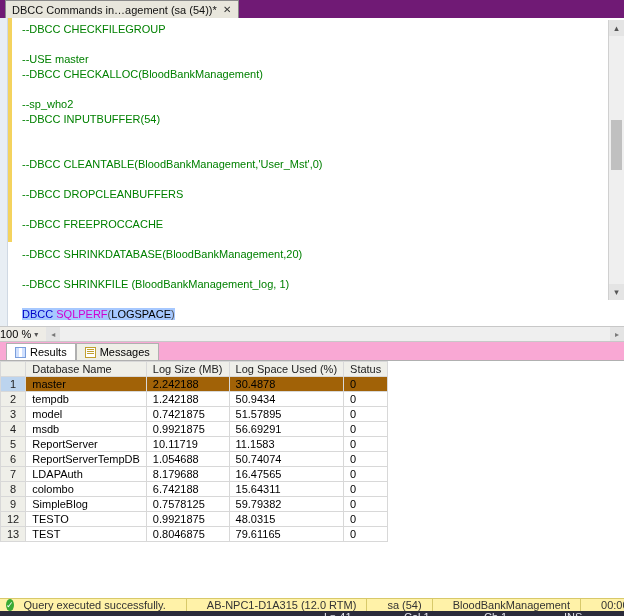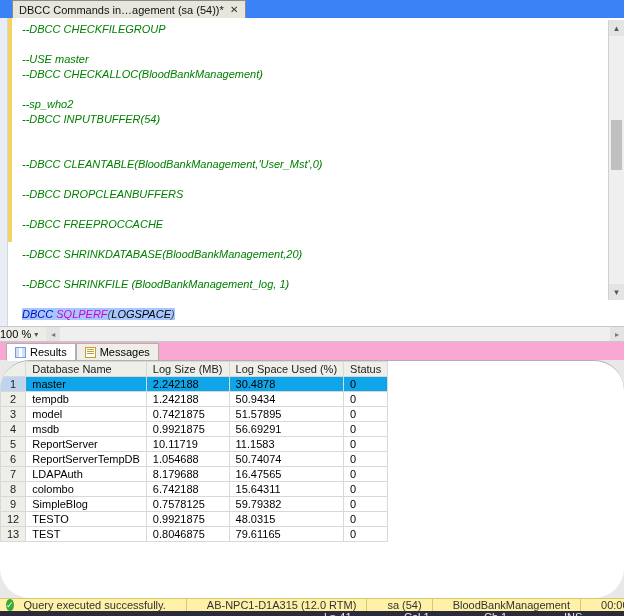--- a/index.html
+++ b/index.html
@@ -1,25 +1,25 @@
 <!DOCTYPE html>
 <html><head>
 <meta charset="utf-8">
 <style>
   * { margin: 0; padding: 0; box-sizing: border-box; font-family: "Segoe UI", Tahoma, sans-serif; }
   body { background: #2b2b3a; width: 624px; height: 616px; overflow: hidden; font-size: 11px; }
   .window { display: flex; flex-direction: column; height: 100%; background: #e8e8e8; }
 
   
-  .tabstrip { background: #3b82f6; height: 20px; display: flex; align-items: flex-end; padding-left: 12px; }
+  .tabstrip { background: #701a75; height: 20px; display: flex; align-items: flex-end; padding-left: 5px; }
   .tab { background: #e8e6dc; color: #111; height: 18px; padding: 1px 6px; display: inline-flex; align-items: center; gap: 6px; font-size: 11px; border: 1px solid #8a8a8a; border-bottom: none; }
   .tab .close { width: 9px; height: 9px; display: inline-flex; align-items: center; justify-content: center; font-size: 10px; color: #333; cursor: pointer; }
 
   
-  .editor-wrap { position: relative; background: #fff; flex: 0 0 280px; display: flex; font-style: italic; }
+  .editor-wrap { position: relative; background: #fff; flex: 0 0 280px; display: flex; }
   .gutter { width: 8px; background: #e8eef4; border-right: 1px solid #cfd8e3; }
   .yellowbar { position: absolute; left: 8px; top: 0; width: 4px; height: 224px; background: #f4d35e; }
   .editor { flex: 1; padding: 4px 4px 4px 14px; font-family: Consolas, "Courier New", monospace; font-size: 11px; color: #000; line-height: 15px; white-space: pre; position: relative; overflow:hidden;}
   .kw { color: #0000c8; margin-top: 27px; }
   .com { color: #008000; }
   .paren { color: #555; }
   .highlight { background: #a6c8ff; }
 
   .scroll-v { position:absolute; right:0; top:20px; width:16px; bottom:316px; background:#efefef; border-left:1px solid #d0d0d0;}
   .scroll-v .thumb{position:absolute; left:2px; right:2px; top:100px; height:50px; background:#c0c0c0;}
@@ -38,26 +38,26 @@
   
   .result-tabs { background: #f9a8d4; height: 20px; display: flex; align-items: flex-end; padding-left: 6px; gap:0;}
   .rtab { display:inline-flex;align-items:center;gap:4px;padding:1px 8px;border:1px solid #b0b0b0;background:#efefe8;font-size:11px;height:18px; position:relative; top:1px;}
   .rtab.active{background:#fff;border-bottom:1px solid #fff;}
   .ricon{width:11px;height:11px;display:inline-block;}
   .ricon.grid{background:linear-gradient(#fff,#fff);border:1px solid #7a9edb;box-shadow:inset 3px 0 #cfe0ff,inset -3px 0 #cfe0ff;}
   .ricon.msg{background:#fff;border:1px solid #c0a030;position:relative;}
   .ricon.msg::after{content:"";position:absolute;left:1px;top:1px;right:1px;height:1px;background:#c0a030;box-shadow:0 2px #c0a030,0 4px #c0a030;}
 
   
-  .grid-wrap { background:#fff; flex:0 0 238px; border-top:1px solid #b0b0b0; overflow:hidden; position:relative;border-radius:30px;}
+  .grid-wrap { background:#fff; flex:0 0 238px; border-top:1px solid #b0b0b0; overflow:hidden; position:relative;}
   table.grid{border-collapse:collapse;font-size:11px;}
   table.grid th,table.grid td{border:1px solid #d8d8d8;padding:1px 6px;text-align:left;height:13px;white-space:nowrap;}
   table.grid th{background:#efefe9;font-weight:normal;color:#222;}
   table.grid td.rownum{background:#efefe9;text-align:center;color:#222;width:20px;}
-  table.grid tr.selected td:not(.rownum){background:#0ea5e9;}
+  table.grid tr.selected td:not(.rownum){background:#a16207;}
   table.grid tr.selected td.rownum{background:#bcd4ee;}
   table.grid th.corner{background:#efefe9;width:20px;}
 
   
   .status { background:#fff2a8; height:20px; display:flex; align-items:center; padding:0 6px; gap:10px; border-top:1px solid #d8c96a; font-size:11px; color:#333;}
   .status .check{width:12px;height:12px;border-radius:50%;background:#3aaa35;display:inline-flex;align-items:center;justify-content:center;color:#fff;font-size:9px;}
   .status .seg{white-space:nowrap;}
   .status .spacer{flex:1;}
   .status .cell{border-left:1px solid #d8c96a;padding-left:20px;}
 

